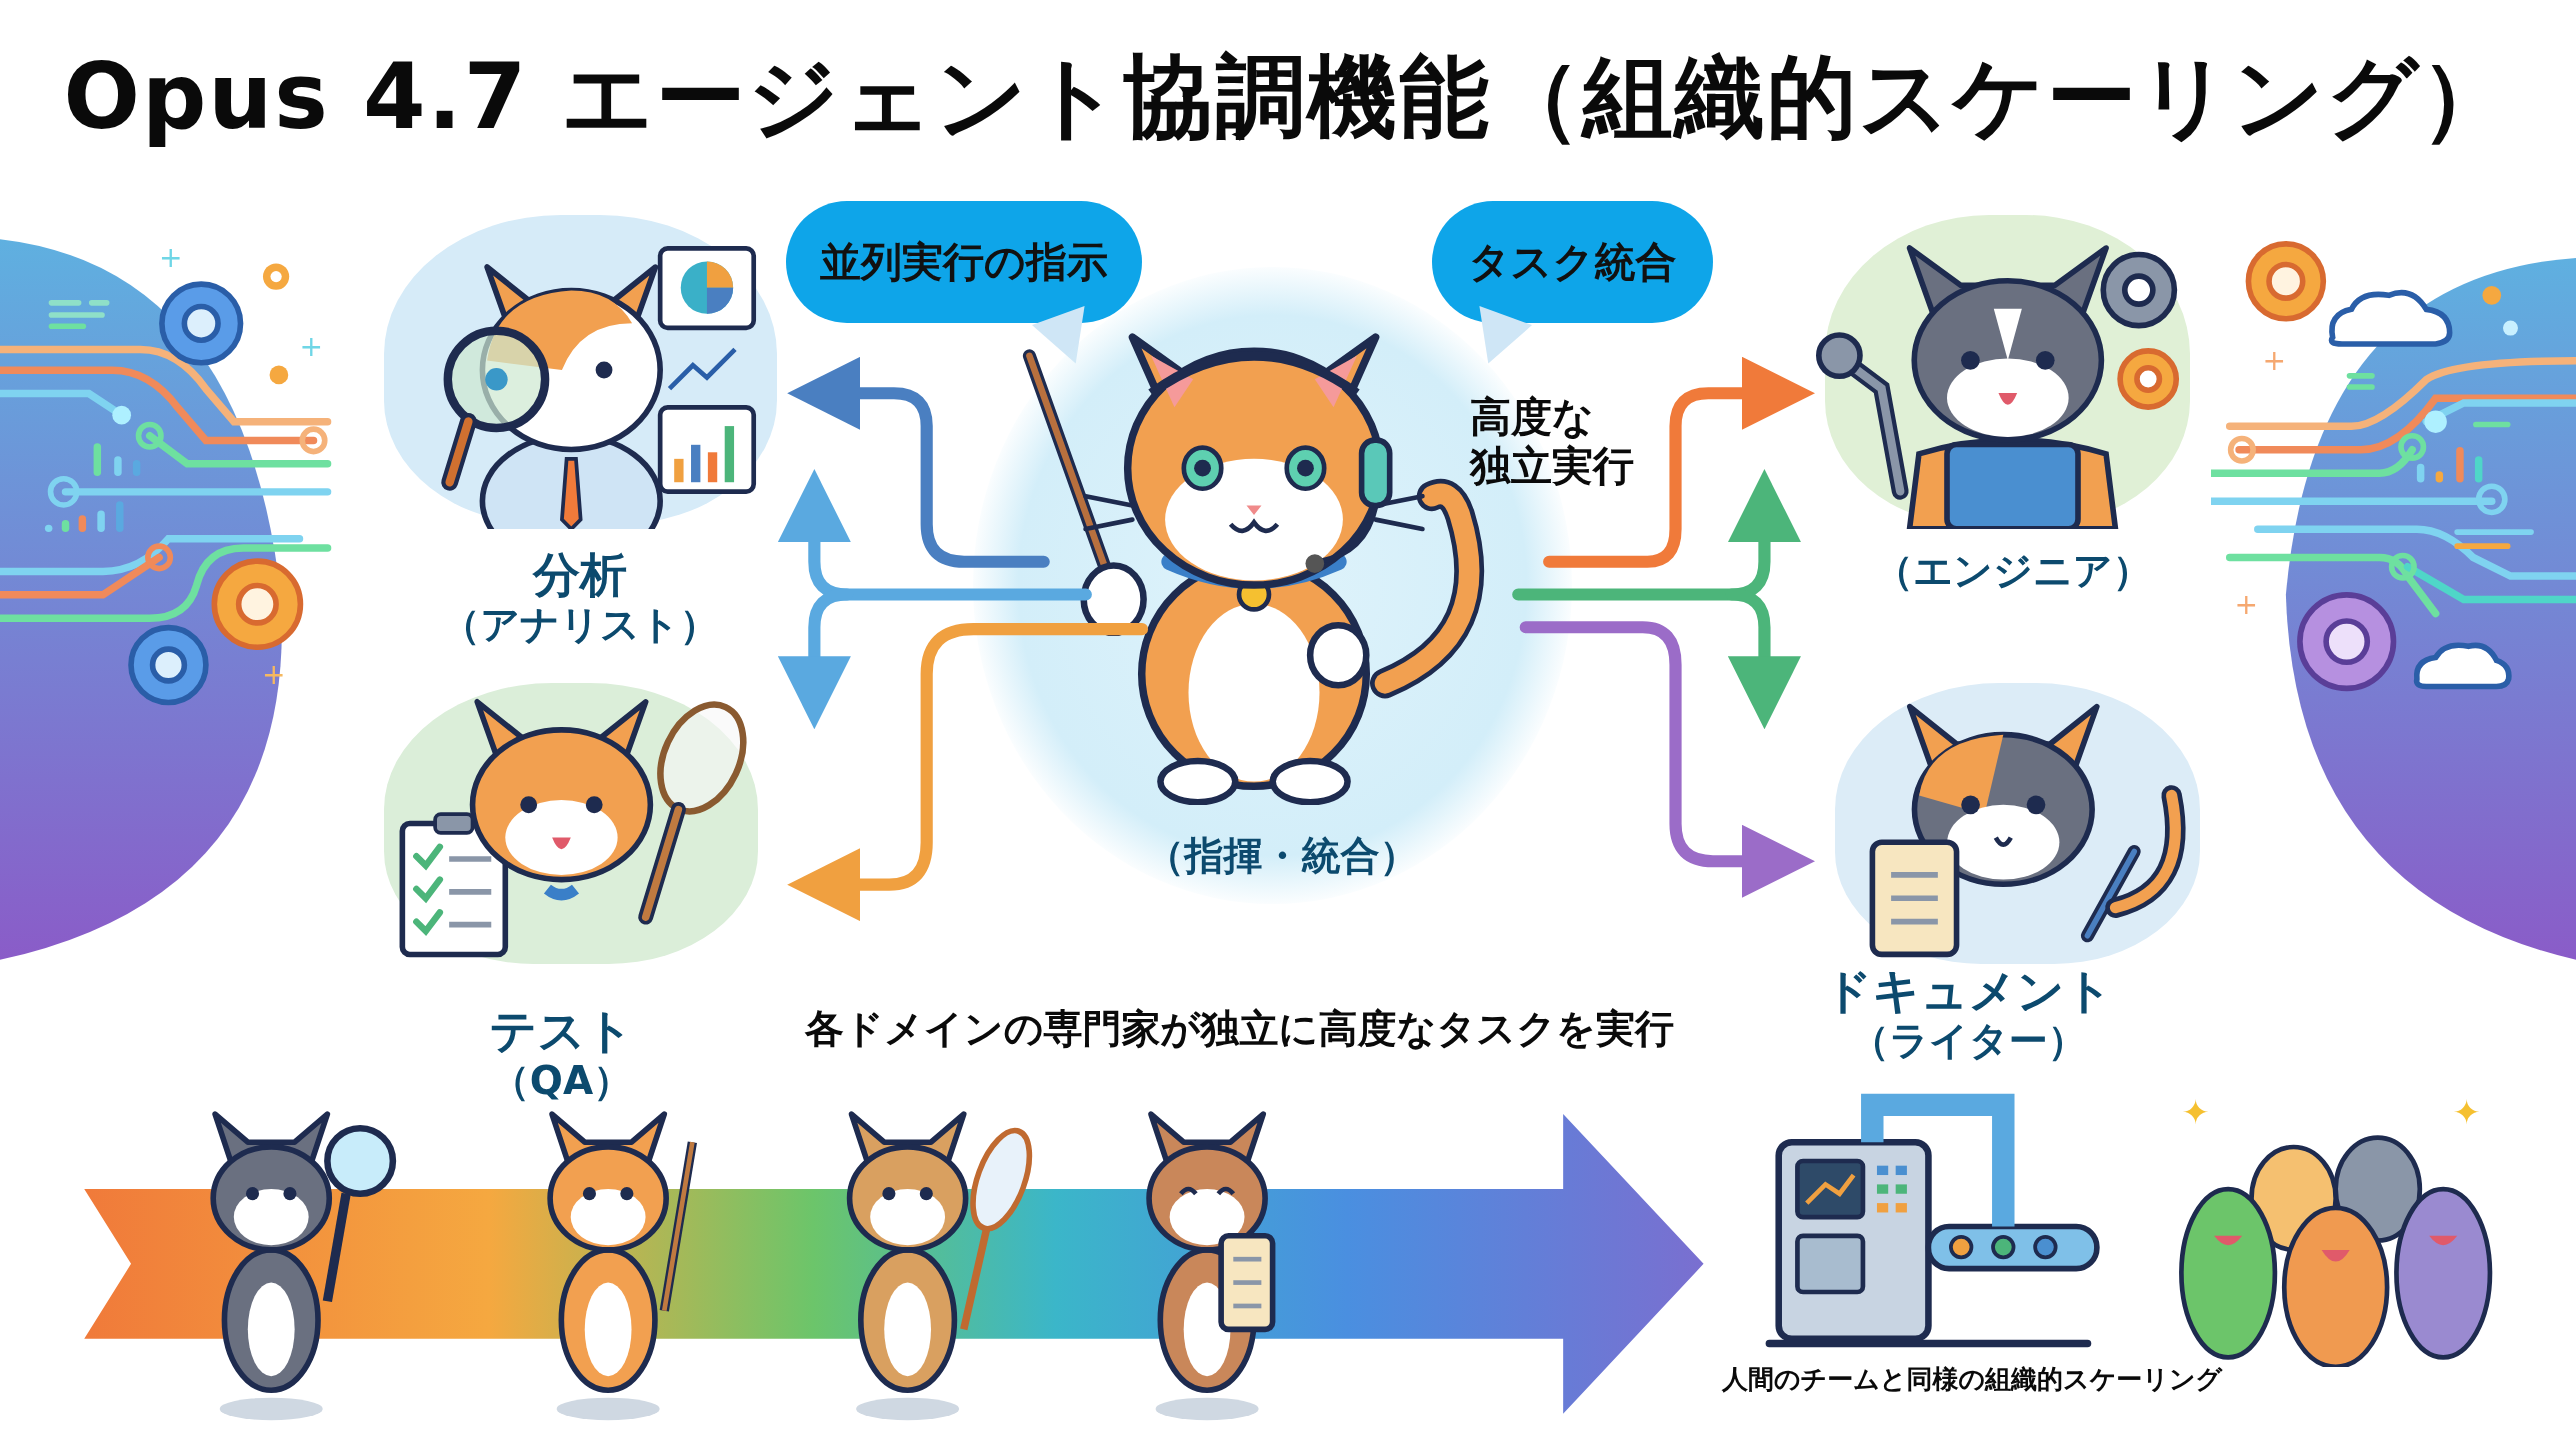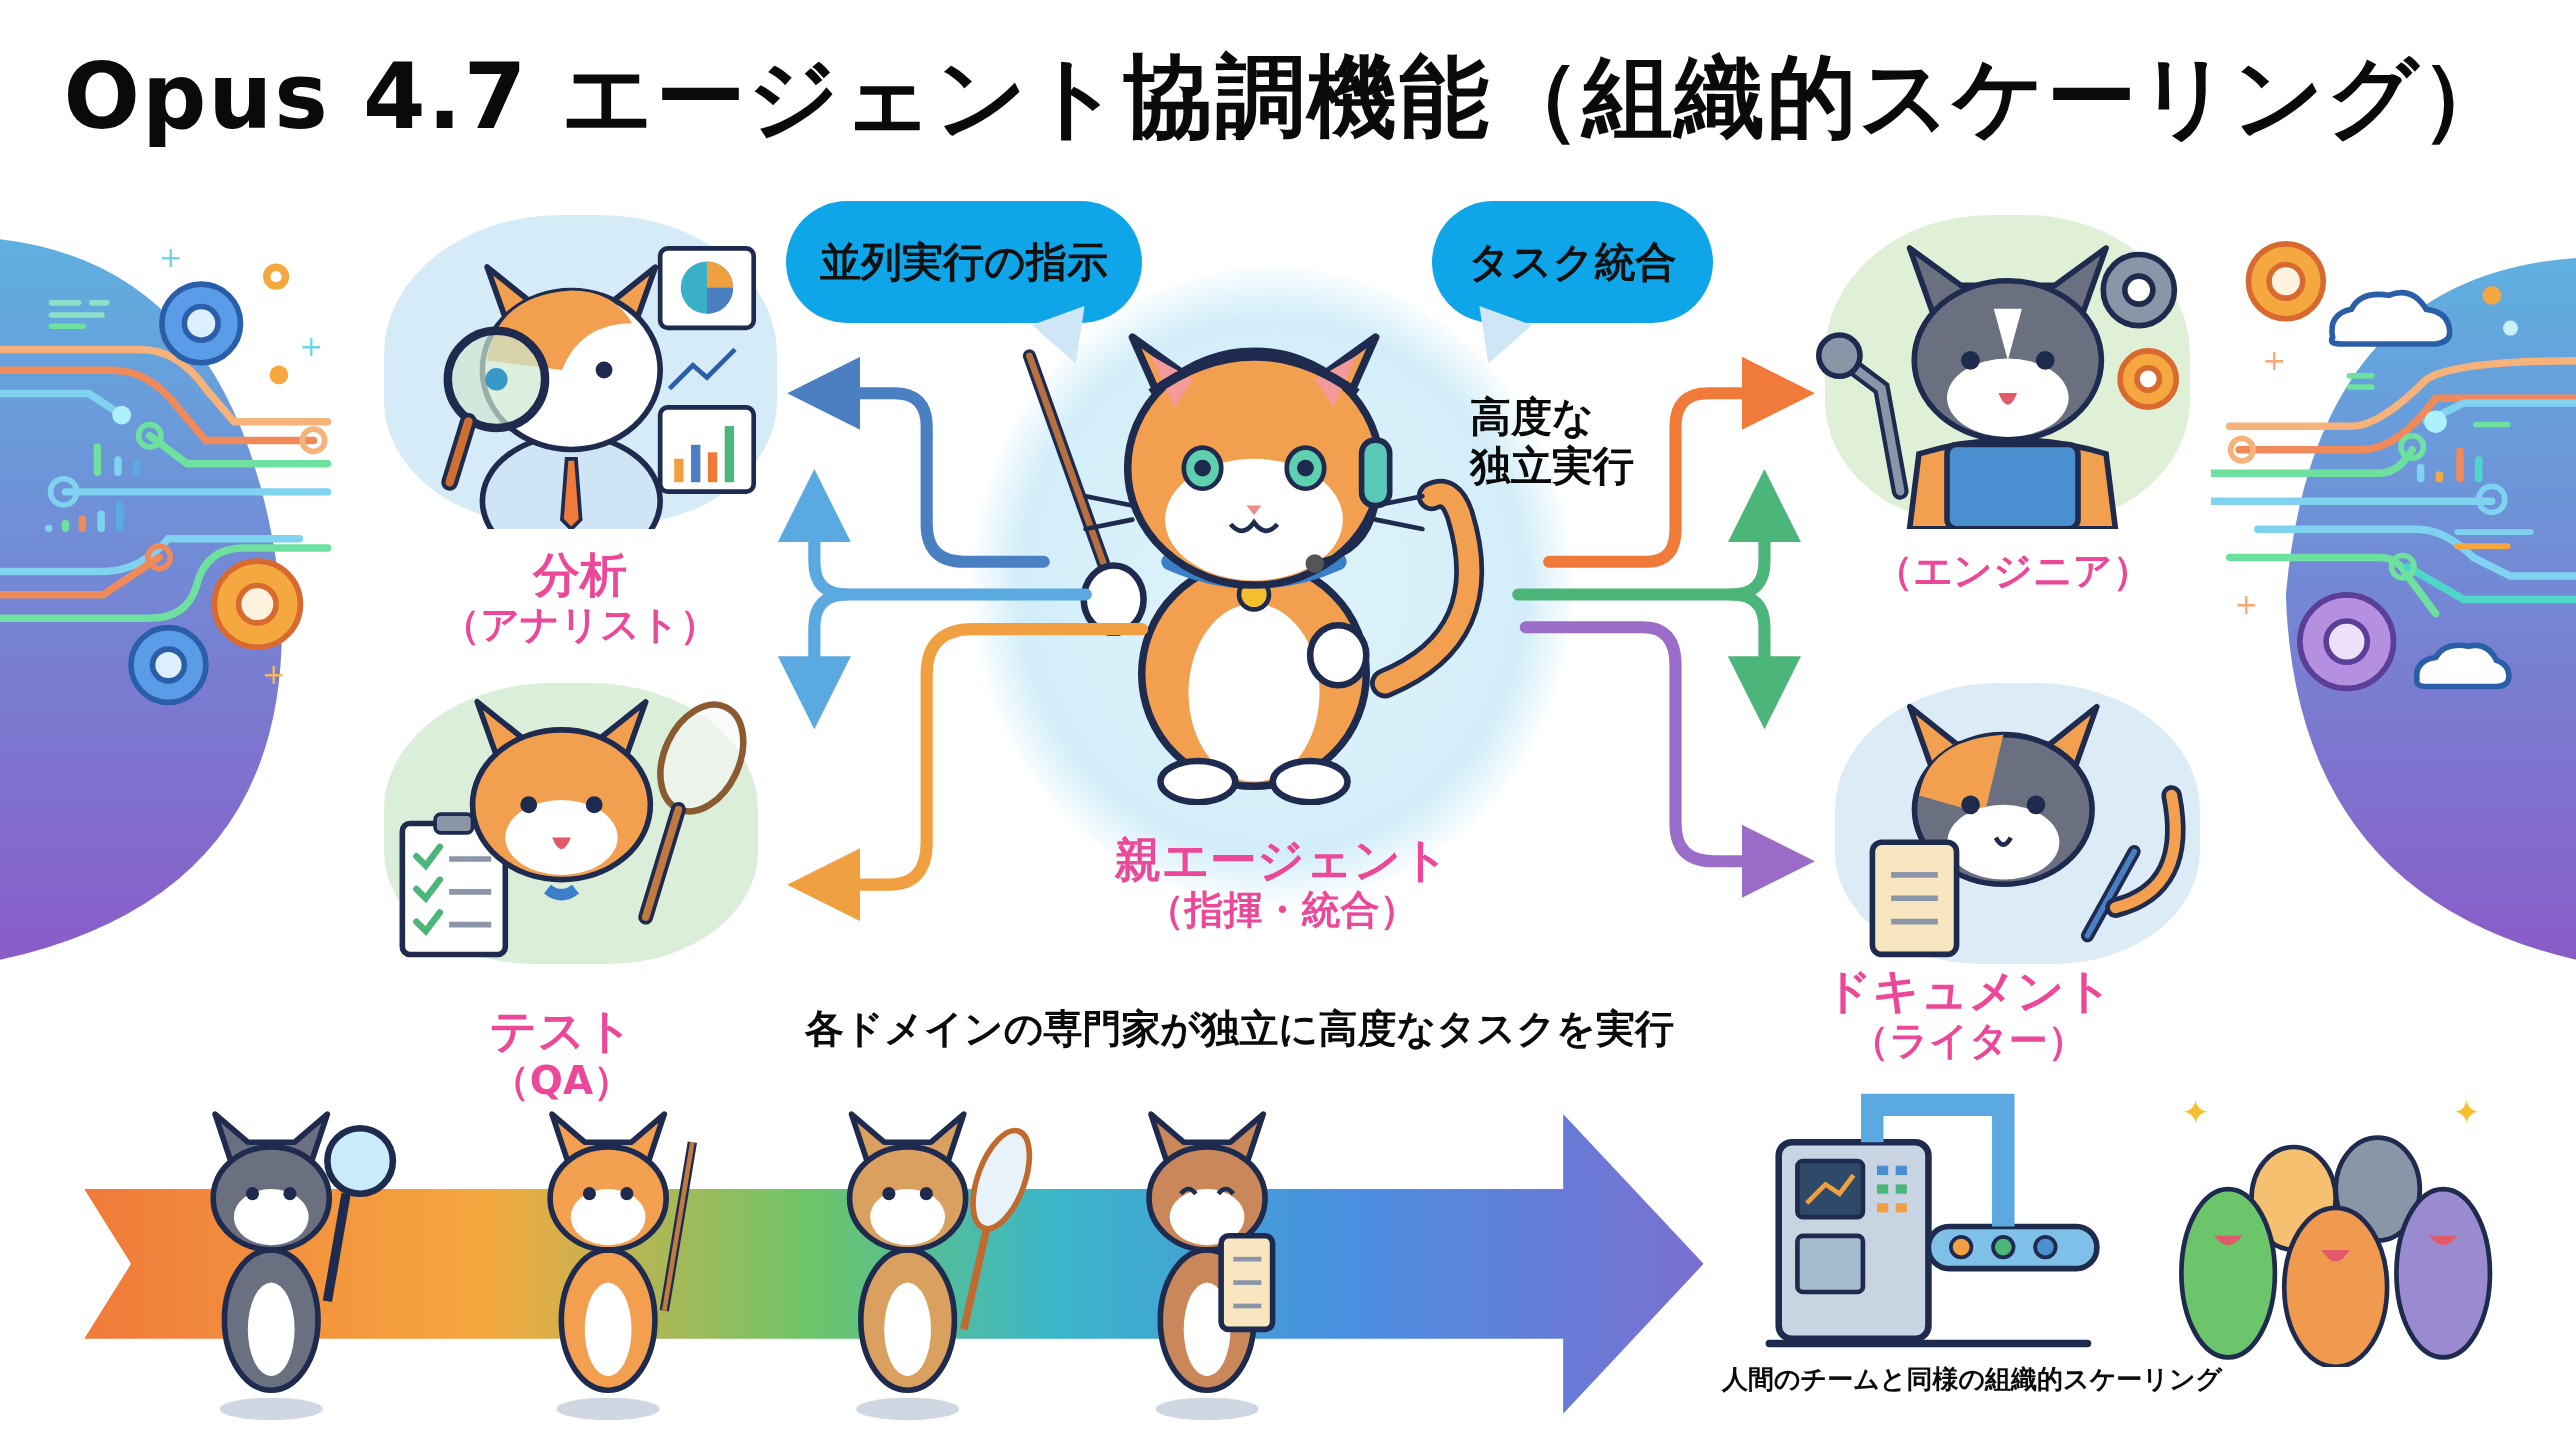--- a/index.html
+++ b/index.html
@@ -28,21 +28,21 @@
     content: ""; position: absolute; width: 0; height: 0;
     border-left: 28px solid transparent; border-right: 28px solid transparent;
     border-top: 51px solid #cfe6f6;
   }
   .bubble.left-bubble::after { right: 47px; bottom: -42px; transform: rotate(-20deg); }
   .bubble.right-bubble::after { left: 37px; bottom: -42px; transform: rotate(20deg); }
 
   
   .agent-circle { position: absolute; border-radius: 50%; }
   .agent-label {
-    position: absolute; text-align: center; font-weight: 700; color: #ec4899;
+    position: absolute; text-align: center; font-weight: 700; color: #0c4a6e;
   }
   .agent-label .main { font-size: 47px; line-height: 1.15; display: block; }
   .agent-label .sub { font-size: 39px; line-height: 1.2; display: block; }
 
   .center-glow {
     position: absolute; left: 973px; top: 267px; width: 599px; height: 637px;
     border-radius: 50%; background: radial-gradient(ellipse at center, #dff3fb 0%, #d3eef9 60%, rgba(211,238,249,0) 72%);
   }
 
   .caption {
@@ -223,21 +223,20 @@
   <ellipse cx="130" cy="340" rx="32" ry="36" fill="#ffffff" stroke="#1e2b4f" stroke-width="7"></ellipse>
   <ellipse cx="370" cy="400" rx="30" ry="32" fill="#ffffff" stroke="#1e2b4f" stroke-width="7"></ellipse>
 </svg>
 
 <div class="caption" style="left:1470px; top:393px; width:168px; font-size:41px; line-height:1.2;">
   <span style="display:block">高度な</span>
   <span style="display:block">独立実行</span>
 </div>
 
 <div class="agent-label" style="left:1048px; top:833px; width:468px;">
-  <span class="main">親エージェント</span>
   <span class="sub">（指揮・統合）</span>
 </div>
 
 <svg class="abs" style="left:0; top:0; width:2576px; height:1438px; pointer-events:none;" viewBox="0 0 2752 1536">
   <defs>
     <marker id="ahBlue" markerWidth="6" markerHeight="6" refX="3" refY="3" orient="auto">
         <path d="M0 0 L6 3 L0 6 Z" fill="#4a7fc1"></path>
       </marker>
     <marker id="ahLBlue" markerWidth="6" markerHeight="6" refX="3" refY="3" orient="auto">
         <path d="M0 0 L6 3 L0 6 Z" fill="#5aa9e0"></path>

